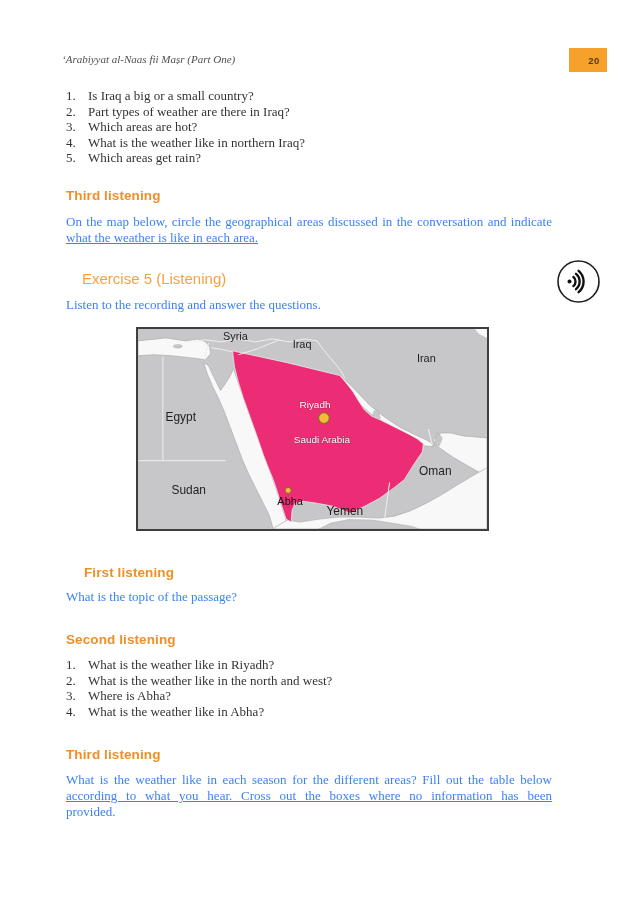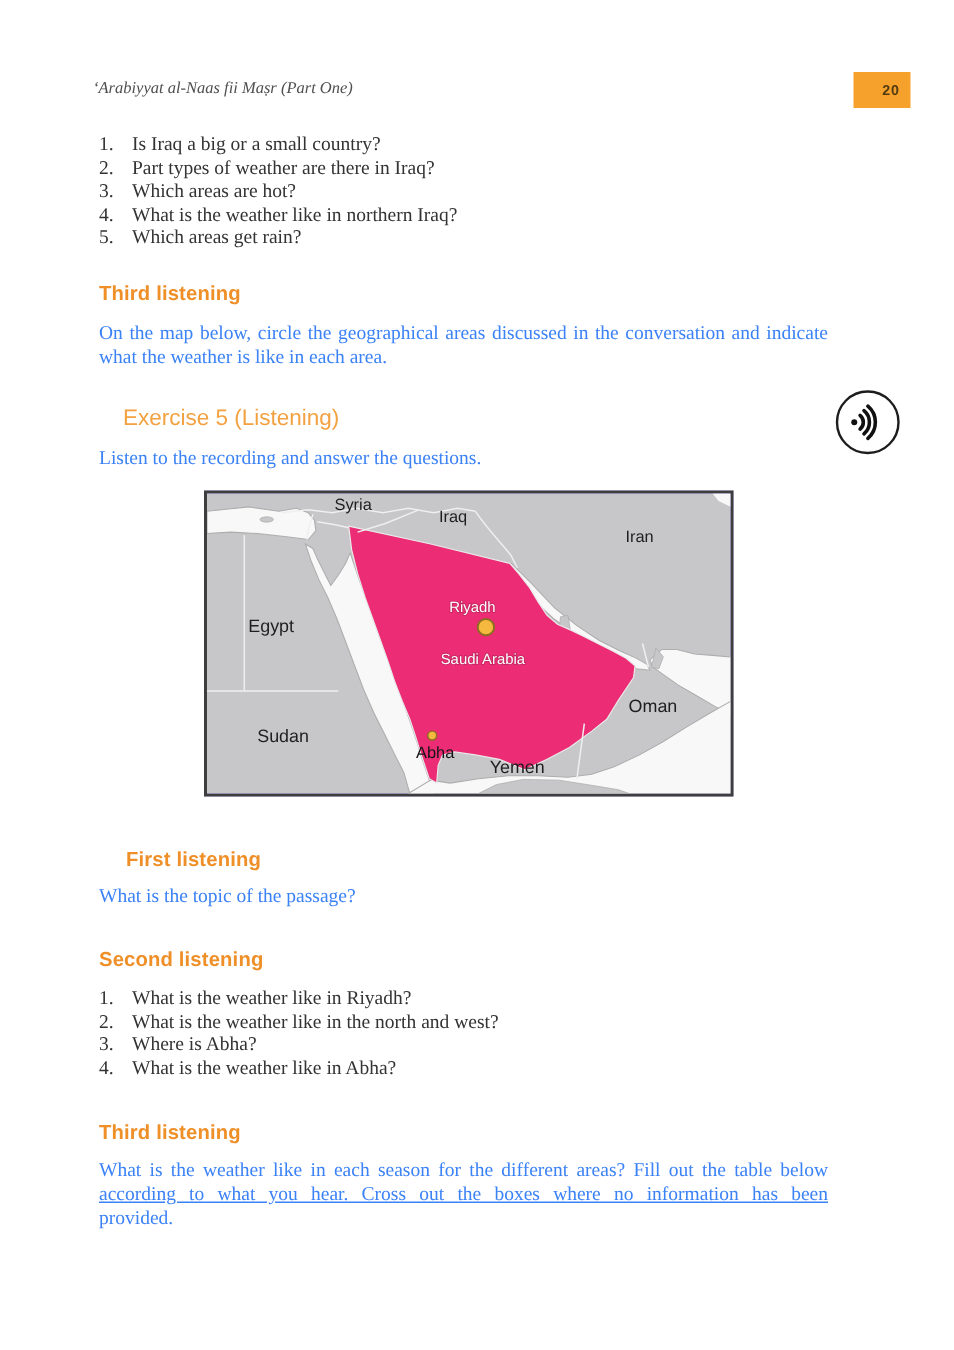--- a/index.html
+++ b/index.html
@@ -56,21 +56,21 @@
       <span>What is the weather like in northern Iraq?</span>
     </div>
     <div class="q-row">
       <span class="q-num">5.</span>
       <span>Which areas get rain?</span>
     </div>
   </div>
 
   <div class="abs h-bold" style="left:66px;top:187px;">Third listening</div>
   <div class="abs serif jline" style="left:66px;top:214px;">On the map below, circle the geographical areas discussed in the conversation and indicate</div>
-  <div class="abs serif pline" style="left:66px;top:230px;">what the weather is like in each area.</div>
+  <div class="abs serif pline" style="left:66px;top:230px;text-decoration:underline;">what the weather is like in each area.</div>
 
   <div class="abs h-ex" style="left:82px;top:270px;">Exercise 5 (Listening)</div>
   <div class="abs serif pline" style="left:66px;top:297px;">Listen to the recording and answer the questions.</div>
 
   <div class="abs" style="left:556px;top:259px;width:45px;height:45px;">
     <svg width="45" height="45" viewBox="0 0 45 45">
       <circle cx="22.5" cy="22.5" r="20.5" fill="none" stroke="#1d1d1d" stroke-width="1.6"></circle>
       <circle cx="13.5" cy="22.5" r="2" fill="#111"></circle>
       <path d="M17.4,17.9 A6,6 0 0 1 17.4,27.1" fill="none" stroke="#111" stroke-width="2.4" stroke-linecap="round"></path>
       <path d="M20,14.8 A10,10 0 0 1 20,30.2" fill="none" stroke="#111" stroke-width="2.4" stroke-linecap="round"></path>

